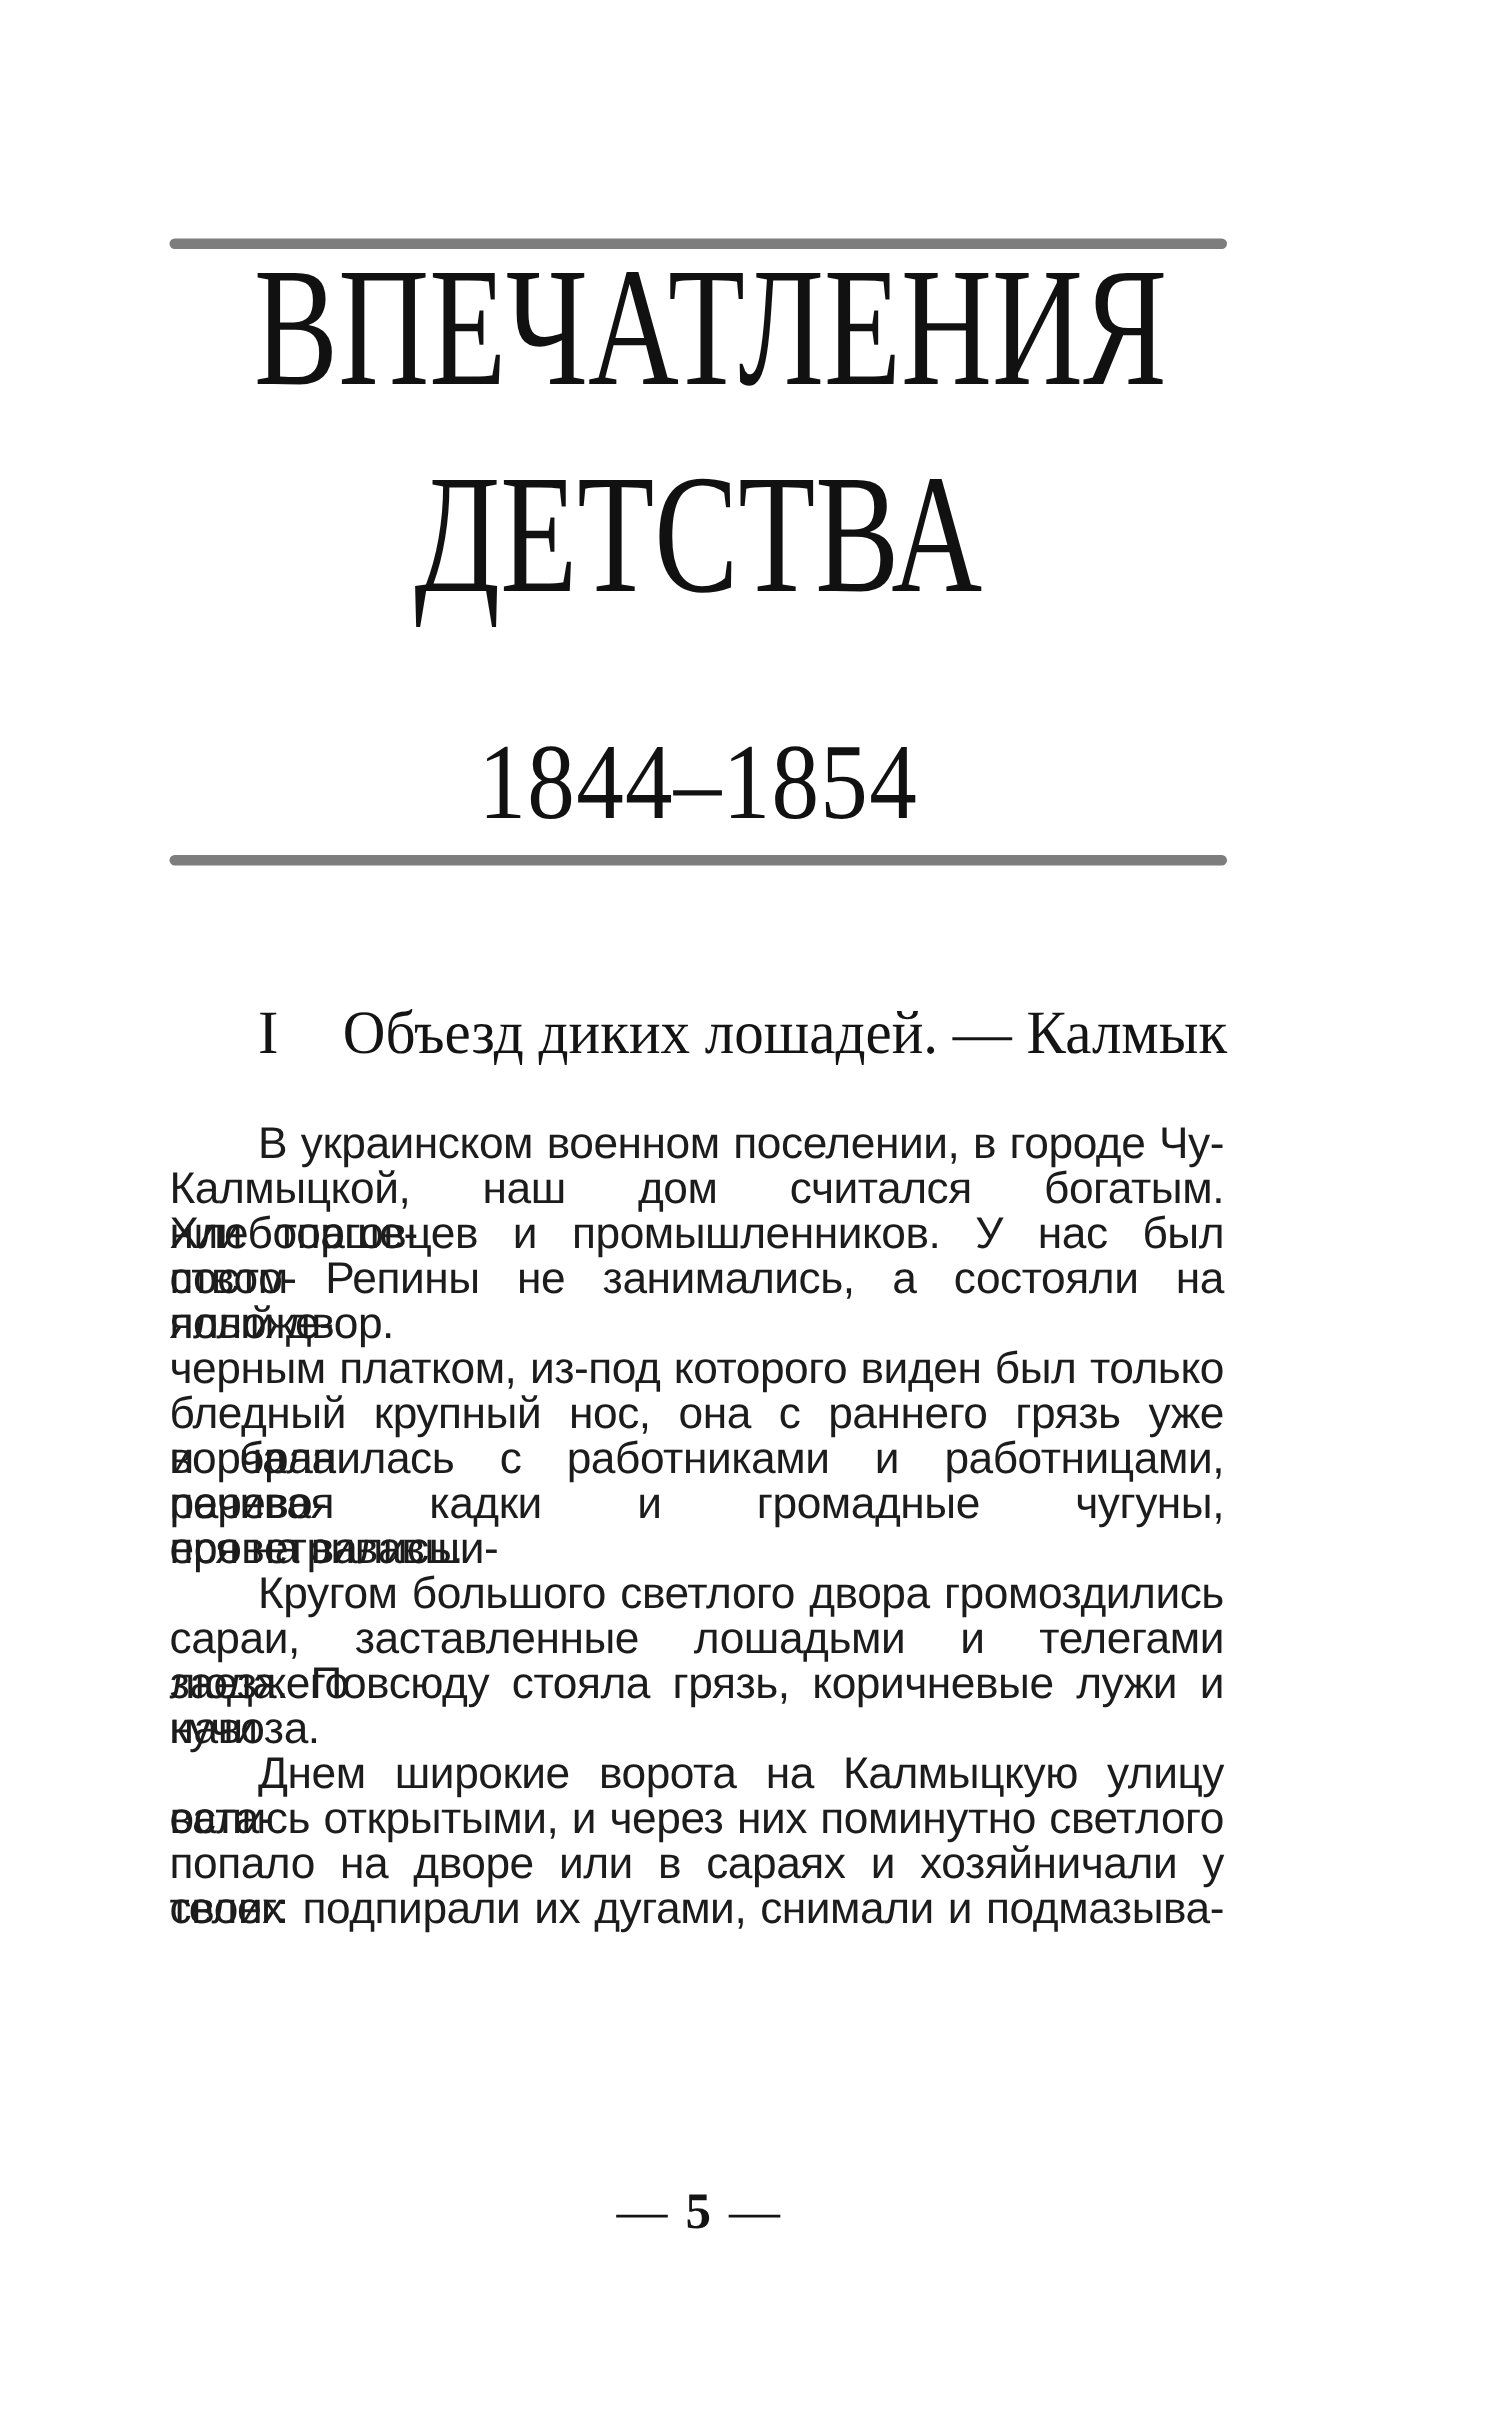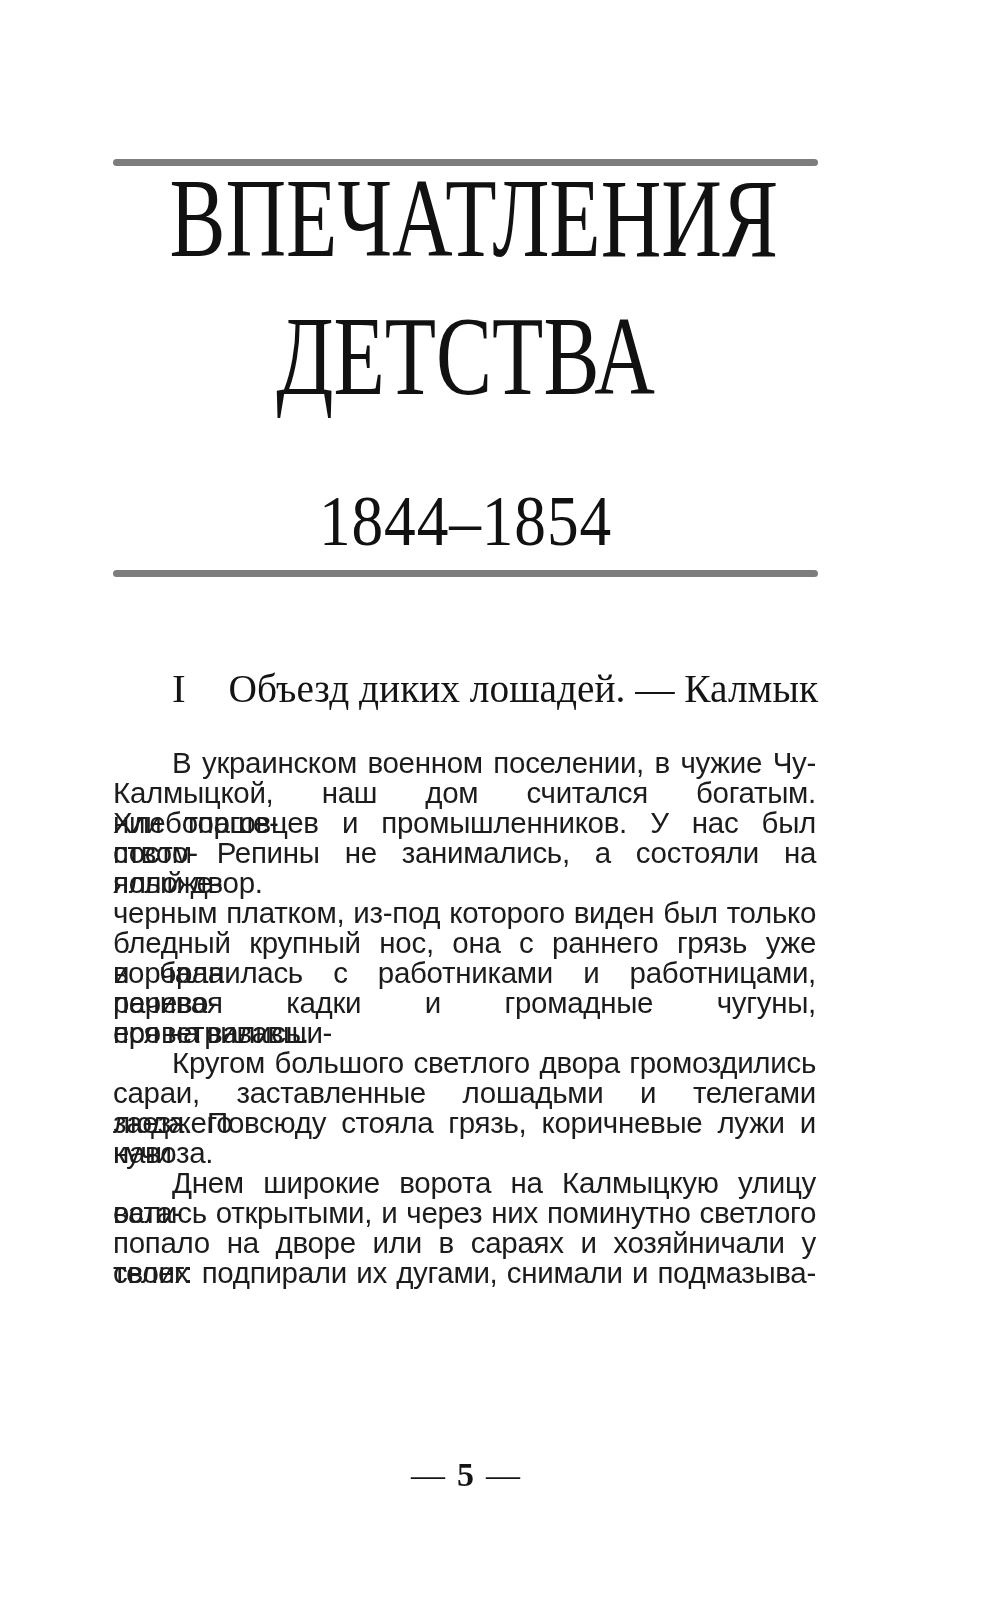--- a/index.html
+++ b/index.html
@@ -132,21 +132,21 @@
   <div class="date-range">1844–1854</div>
 
   <div class="rule rule-bottom" style="background: rgb(125, 125, 125);"></div>
 
   <div class="chapter">
     <span class="chap-num">I</span>
     <span class="chap-title">Объезд диких лошадей. — Калмык</span>
   </div>
 
   <div class="body-text">
-    <div class="bl first">В украинском военном поселении, в чужие Чу-</div>
+    <div class="bl first">В украинском военном поселении, в городе Чу-</div>
     <div class="bl">Калмыцкой, наш дом считался богатым. Хлебопаше-</div>
     <div class="bl">нии торговцев и промышленников. У нас был посто-</div>
     <div class="bl">ством Репины не занимались, а состояли на положе-</div>
     <div class="bl last">ялый двор.</div>
 
     <div class="bl">черным платком, из-под которого виден был только</div>
     <div class="bl">бледный крупный нос, она с раннего грязь уже ворчала</div>
     <div class="bl">и бранилась с работниками и работницами, перево-</div>
     <div class="bl">рачивая кадки и громадные чугуны, проветривавши-</div>
     <div class="bl last">еся на вались.</div>

